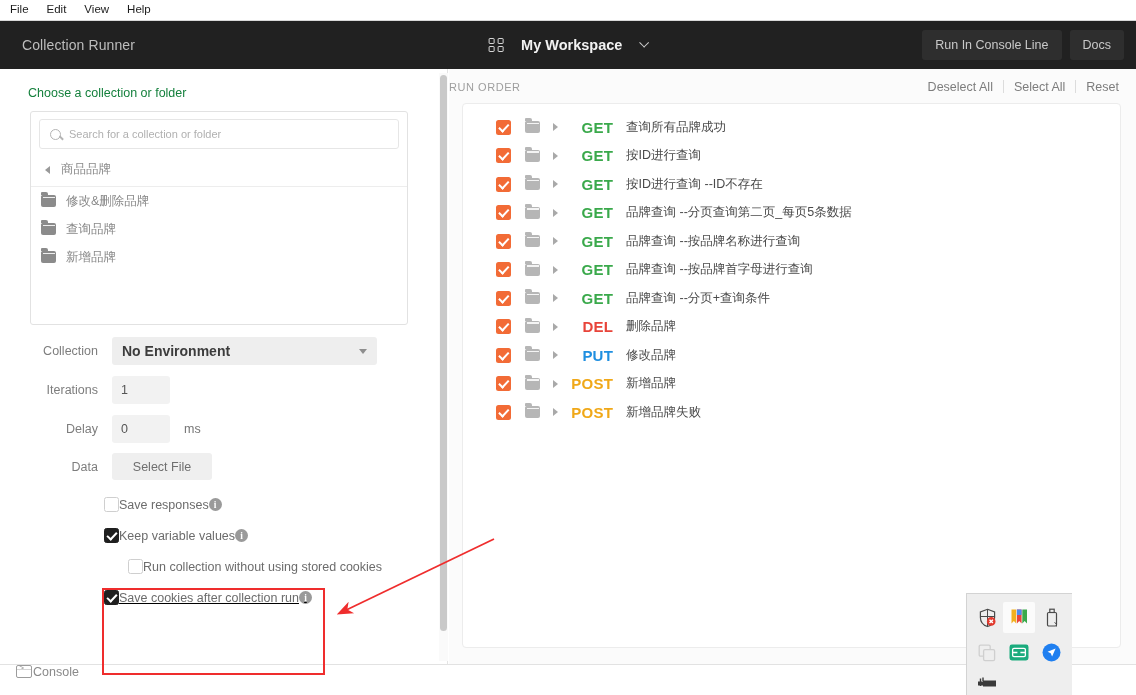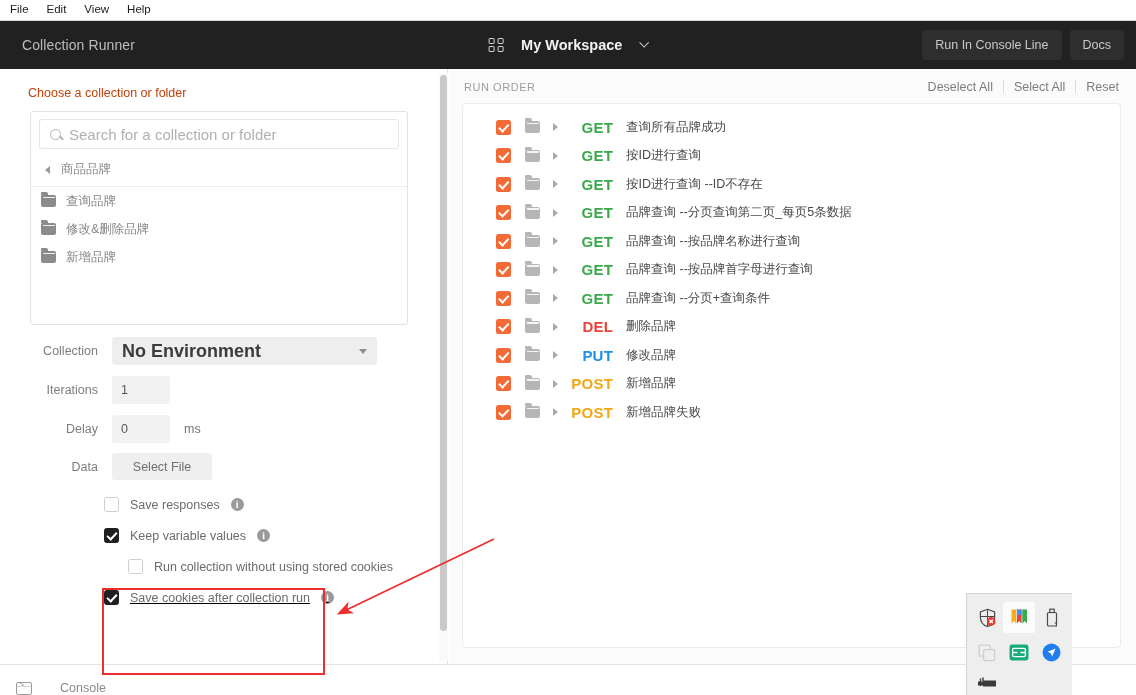--- a/index.html
+++ b/index.html
@@ -123,21 +123,21 @@
     top: 0; left: 0;
     width: 448px;
     height: 595px;
     background: #ffffff;
     border-right: 1px solid #e4e4e4;
   }
   .section-label {
     position: absolute;
     left: 28px; top: 17px;
     font-size: 12.5px;
-    color: #c2410c;
+    color: #15803d;
   }
 
   .picker-box {
     position: absolute;
     left: 30px; top: 42px;
     width: 378px;
     height: 214px;
     border: 1px solid #e2e2e2;
     border-radius: 3px;
     background: #fff;
@@ -166,21 +166,21 @@
     content: "";
     position: absolute;
     width: 5px; height: 1.5px;
     background: #b4b4b4;
     right: -4px; bottom: 0px;
     transform: rotate(45deg);
   }
   .search-input {
     border: none;
     outline: none;
-    font-size: 15px;
+    font-size: 11px;
     color: #555;
     width: 320px;
     font-family: "Liberation Sans", sans-serif;
     background: transparent;
   }
   .search-input::placeholder { color: #b0b0b0; }
 
   .collection-row {
     height: 34px;
     display: flex;
@@ -254,21 +254,21 @@
     padding-right: 14px;
   }
   .select-box {
     width: 265px;
     height: 28px;
     background: #eeeeee;
     border-radius: 3px;
     display: flex;
     align-items: center;
     padding: 0 10px;
-    font-size: 18px;
+    font-size: 14px;
     color: #3c3c3c;
     font-weight: bold;
     justify-content: space-between;
     cursor: pointer;
   }
   .caret {
     width: 0; height: 0;
     border-left: 4.5px solid transparent;
     border-right: 4.5px solid transparent;
     border-top: 5px solid #8e8e8e;
@@ -301,21 +301,20 @@
     cursor: pointer;
     font-family: "Liberation Sans", sans-serif;
   }
 
   
   .chk-row {
     position: absolute;
     left: 104px;
     display: flex;
     align-items: center;
-    gap: 11px;
   }
   .chk {
     width: 15px; height: 15px;
     border: 1.5px solid #cfcfcf;
     border-radius: 2.5px;
     background: #fff;
     flex: none;
     position: relative;
     cursor: pointer;
   }
@@ -392,21 +391,21 @@
   }
   .run-order-bar {
     position: absolute;
     top: 0; left: 0;
     width: 687px; height: 35px;
     display: flex;
     align-items: center;
   }
   .run-order-title {
     position: absolute;
-    left: 15px;
+    left: 0;
     font-size: 11px;
     color: #9e9e9e;
     letter-spacing: .55px;
     text-align: center;
   }
   .ro-actions {
     position: absolute;
     right: 17px;
     display: flex;
     align-items: center;
@@ -511,23 +510,23 @@
 
   
   .console-bar {
     position: absolute;
     top: 664px; left: 0;
     width: 1136px;
     height: 31px;
     background: #ffffff;
     border-top: 1px solid #e2e2e2;
     display: flex;
-    align-items: flex-end;
+    align-items: flex-start;
     padding-left: 16px;
-    gap: 28px;
+    gap: 1px;
   }
   .console-icon {
     width: 16px; height: 13px;
     border: 1.4px solid #9c9c9c;
     border-radius: 2px;
     position: relative;
     flex: none;
   }
   .console-icon::before {
     content: ">";
@@ -645,25 +644,25 @@
           <input class="search-input" type="text" placeholder="Search for a collection or folder" style="">
         </div>
 
         <div class="collection-row">
           <span class="back-tri"></span>
           <span class="collection-name">商品品牌</span>
         </div>
 
         <div class="folder-row">
           <span class="folder-icon"></span>
-          <span class="folder-name">查询品牌</span>
+          <span class="folder-name">修改&amp;删除品牌</span>
         </div>
         <div class="folder-row">
           <span class="folder-icon"></span>
-          <span class="folder-name">修改&amp;删除品牌</span>
+          <span class="folder-name">查询品牌</span>
         </div>
         <div class="folder-row">
           <span class="folder-icon"></span>
           <span class="folder-name">新增品牌</span>
         </div>
       </div>
 
       <div class="form-row" style="left:0; top:268px;">
         <span class="form-label">Collection</span>
         <div class="select-box">

